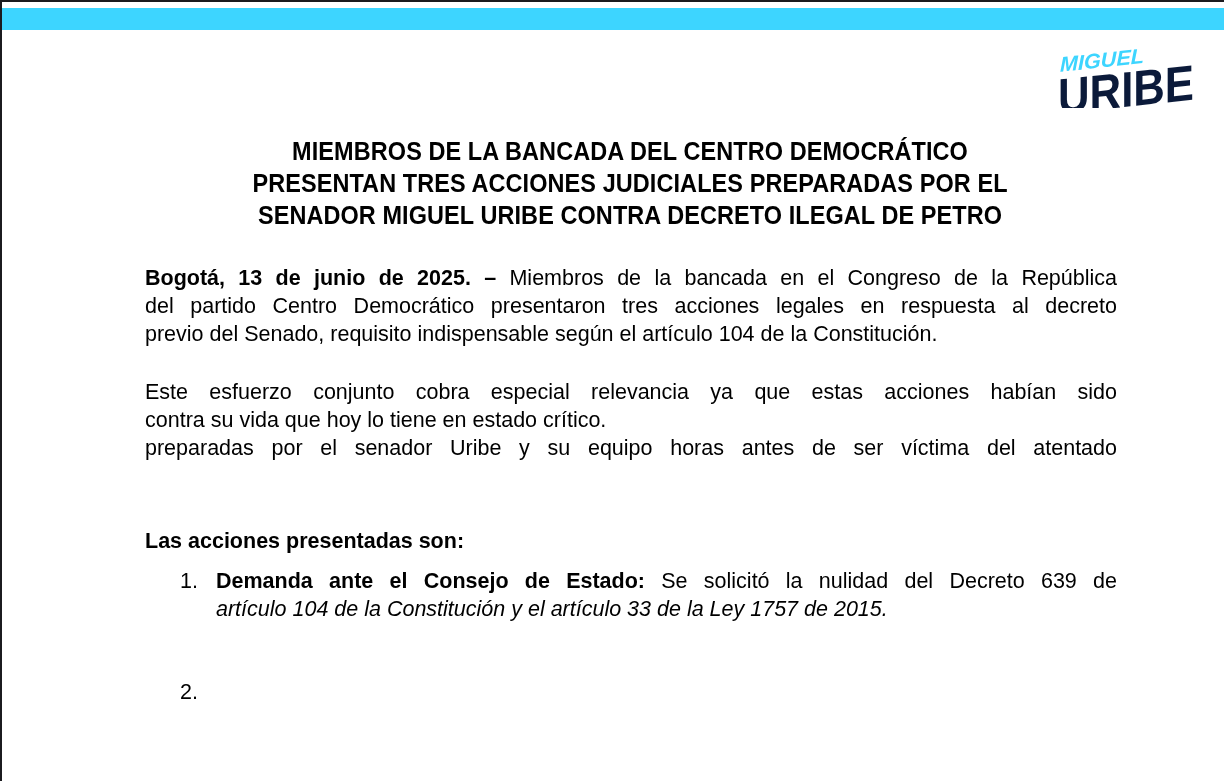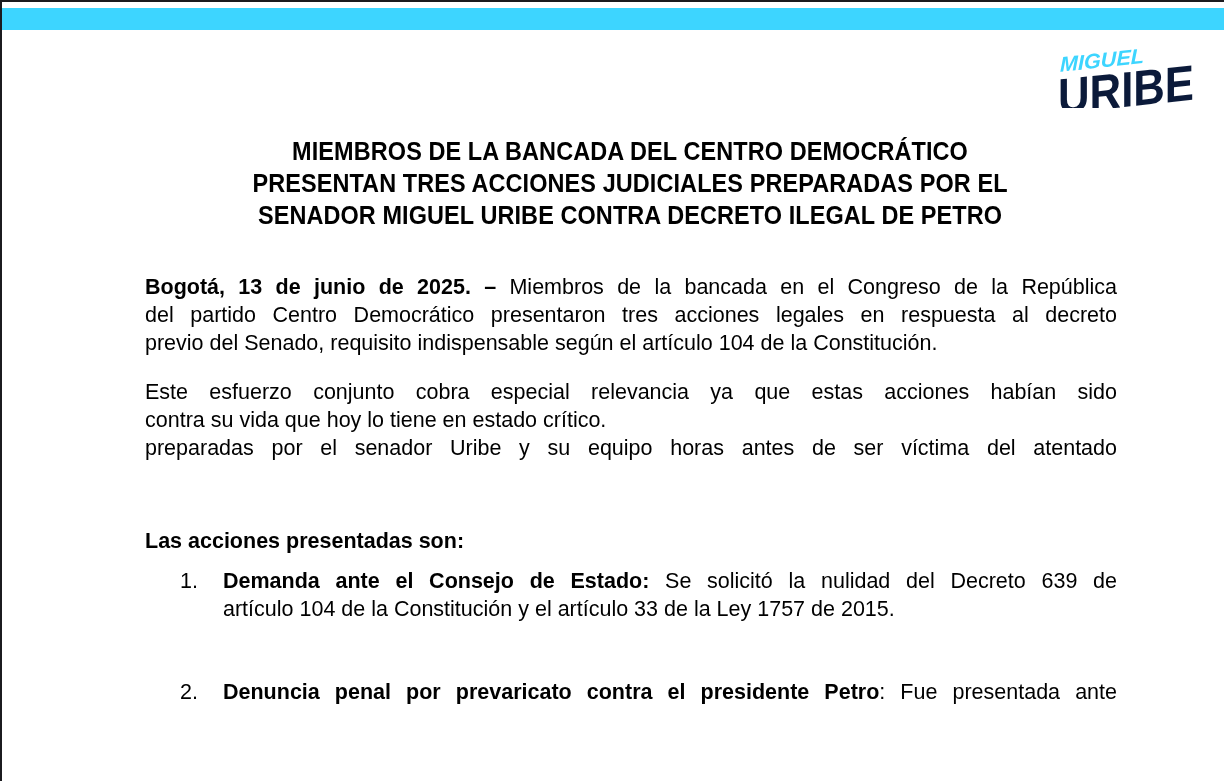--- a/index.html
+++ b/index.html
@@ -25,22 +25,22 @@
     position: absolute; left: 145px; width: 972px;
     font-size: 21.5px; line-height: 28px; text-align: justify;
   }
   .para .line { display: block; text-align: justify; text-align-last: justify; white-space: nowrap; }
   .para .line.last { text-align-last: left; }
   .b { font-weight: bold; }
 
   .list-item { position: absolute; left: 180px; width: 937px; font-size: 21.5px; line-height: 28px; }
   .list-item .num { position: absolute; left: 0; top: 0; }
   .list-item .body { position: absolute; left: 36px; width: 901px; }
-  .list-item .line { display: block; text-align: justify; text-align-last: justify; white-space: nowrap; margin-left: 7px; }
-  .list-item .line.last { text-align-last: left; }
+  .list-item .line { display: block; text-align: justify; text-align-last: justify; white-space: nowrap; }
+  .list-item .line.last { text-align-last: left; font-style: italic; }
 </style>
 </head>
 <body>
 
 <div class="top-edge"></div>
 <div class="left-edge"></div>
 <div class="header-bar"></div>
 
 <div class="logo">
   <svg viewBox="0 0 140 66" xmlns="http://www.w3.org/2000/svg">
@@ -50,21 +50,21 @@
     </g>
   </svg>
 </div>
 
 <div class="title">
   <div>MIEMBROS DE LA BANCADA DEL CENTRO DEMOCRÁTICO</div>
   <div>PRESENTAN TRES ACCIONES JUDICIALES PREPARADAS POR EL</div>
   <div>SENADOR MIGUEL URIBE CONTRA DECRETO ILEGAL DE PETRO</div>
 </div>
 
-<div class="para" style="top:273px;">
+<div class="para" style="top:264px;">
   <span class="line"><span class="b">Bogotá, 13 de junio de 2025. –</span><span> Miembros de la bancada en el Congreso de la República</span></span>
   <span class="line">del partido Centro Democrático presentaron tres acciones legales en respuesta al decreto</span>
   <span class="line last">previo del Senado, requisito indispensable según el artículo 104 de la Constitución.</span>
 </div>
 
 <div class="para" style="top:378px;">
   <span class="line">Este esfuerzo conjunto cobra especial relevancia ya que estas acciones habían sido</span>
   <span class="line last">contra su vida que hoy lo tiene en estado crítico.</span>
   <span class="line">preparadas por el senador Uribe y su equipo horas antes de ser víctima del atentado</span>
 </div>
@@ -77,15 +77,14 @@
   <span class="num">1.</span>
   <div class="body">
     <span class="line"><span class="b">Demanda ante el Consejo de Estado:</span><span> Se solicitó la nulidad del Decreto 639 de</span></span>
     <span class="line last">artículo 104 de la Constitución y el artículo 33 de la Ley 1757 de 2015.</span>
   </div>
 </div>
 
 <div class="list-item" style="top:678px;">
   <span class="num">2.</span>
   <div class="body">
-    <span class="line"><span class="b">Denuncia penal por prevaricato contra el presidente Petro</span><span>: Fue presentada ante</span></span>
   </div>
 </div>
 
 </body></html>

